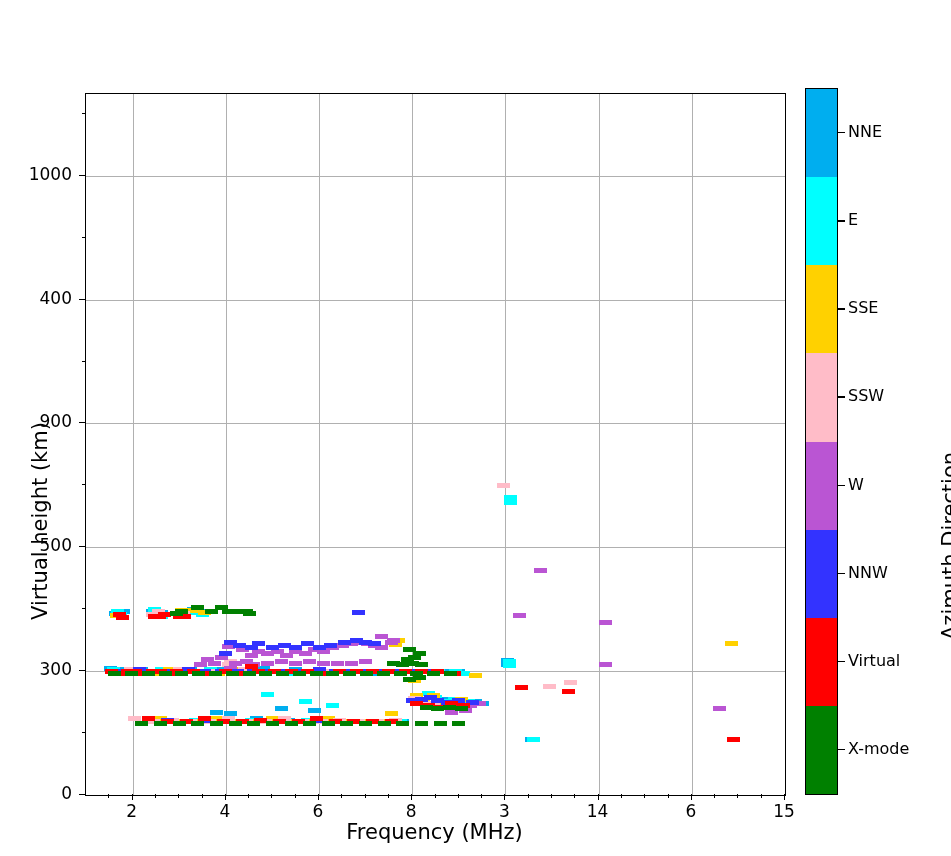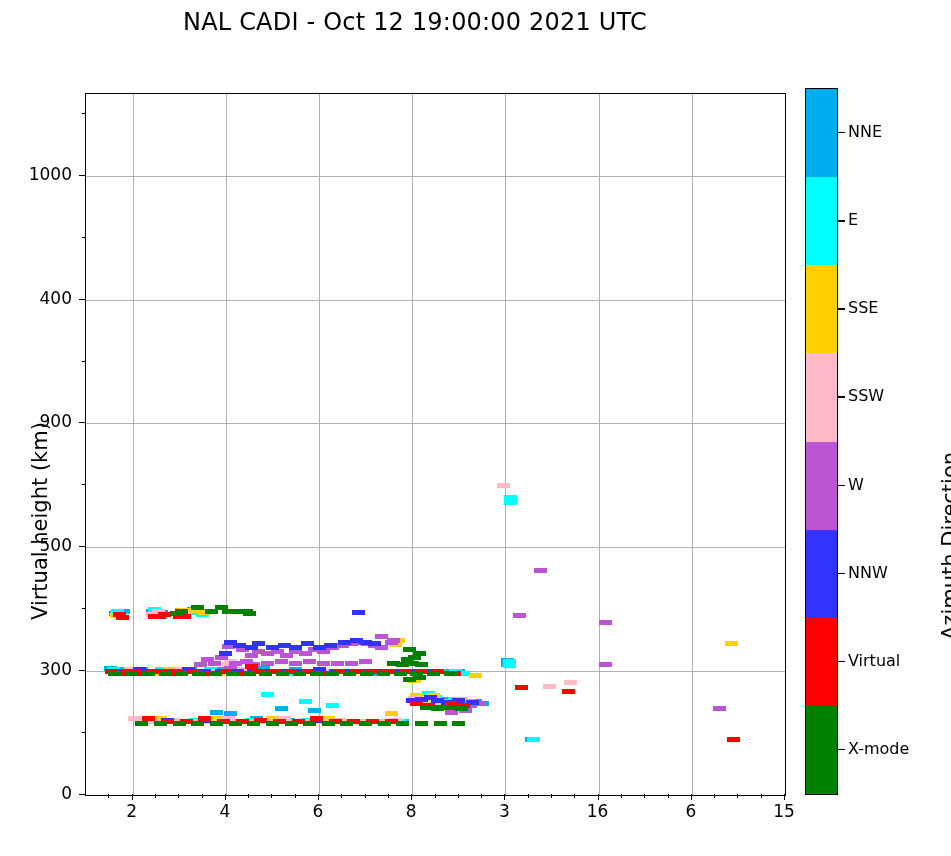--- a/index.html
+++ b/index.html
@@ -163,21 +163,20 @@
     left: 938px;
     top: 640px;
     white-space: nowrap;
   }
 </style>
 </head>
 <body>
 
 <div id="figure">
 
-  <div id="chart-title">NAL CADI - Oct 12 19:00:00 2021 UTC</div>
 
   <div id="plot-area">
     <div id="plot-inner">
       <div id="gridlines">
           <div class="gridline-v" style="left: 47px;"></div>
           <div class="gridline-v" style="left: 140px;"></div>
           <div class="gridline-v" style="left: 233px;"></div>
           <div class="gridline-v" style="left: 326px;"></div>
           <div class="gridline-v" style="left: 419px;"></div>
           <div class="gridline-v" style="left: 513px;"></div>
@@ -637,21 +636,21 @@
       <div class="xtick-label" style="left: 101.6px;">2</div>
       <div class="xtick-major" style="left: 224.8px;"></div>
       <div class="xtick-label" style="left: 194.8px;">4</div>
       <div class="xtick-major" style="left: 318px;"></div>
       <div class="xtick-label" style="left: 288px;">6</div>
       <div class="xtick-major" style="left: 411.2px;"></div>
       <div class="xtick-label" style="left: 381.2px;">8</div>
       <div class="xtick-major" style="left: 504.4px;"></div>
       <div class="xtick-label" style="left: 474.4px;">3</div>
       <div class="xtick-major" style="left: 597.6px;"></div>
-      <div class="xtick-label" style="left: 567.6px;">16</div>
+      <div class="xtick-label" style="left: 567.6px;">14</div>
       <div class="xtick-major" style="left: 690.8px;"></div>
       <div class="xtick-label" style="left: 660.8px;">6</div>
       <div class="xtick-major" style="left: 784px;"></div>
       <div class="xtick-label" style="left: 754px;">15</div>
       <div class="xtick-minor" style="left: 108.3px;"></div>
       <div class="xtick-minor" style="left: 154.9px;"></div>
       <div class="xtick-minor" style="left: 178.2px;"></div>
       <div class="xtick-minor" style="left: 201.5px;"></div>
       <div class="xtick-minor" style="left: 248.1px;"></div>
       <div class="xtick-minor" style="left: 271.4px;"></div>
@@ -686,20 +685,21 @@
       <div class="ytick-major" style="top: 174.742px;"></div>
       <div class="ytick-label" style="top: 163.742px;">1000</div>
       <div class="ytick-minor" style="top: 732.074px;"></div>
       <div class="ytick-minor" style="top: 608.223px;"></div>
       <div class="ytick-minor" style="top: 484.371px;"></div>
       <div class="ytick-minor" style="top: 360.519px;"></div>
       <div class="ytick-minor" style="top: 236.668px;"></div>
       <div class="ytick-minor" style="top: 112.816px;"></div>
     </div>
 
+  <div id="xaxis-label">Frequency (MHz)</div>
   <div id="yaxis-label">Virtual height (km)</div>
 
   <div id="colorbar">
       <div class="cb-seg" style="background: rgb(0, 174, 239);"></div>
       <div class="cb-seg" style="background: rgb(0, 255, 255);"></div>
       <div class="cb-seg" style="background: rgb(255, 209, 0);"></div>
       <div class="cb-seg" style="background: rgb(255, 188, 200);"></div>
       <div class="cb-seg" style="background: rgb(186, 85, 211);"></div>
       <div class="cb-seg" style="background: rgb(51, 51, 255);"></div>
       <div class="cb-seg" style="background: rgb(255, 0, 0);"></div>

